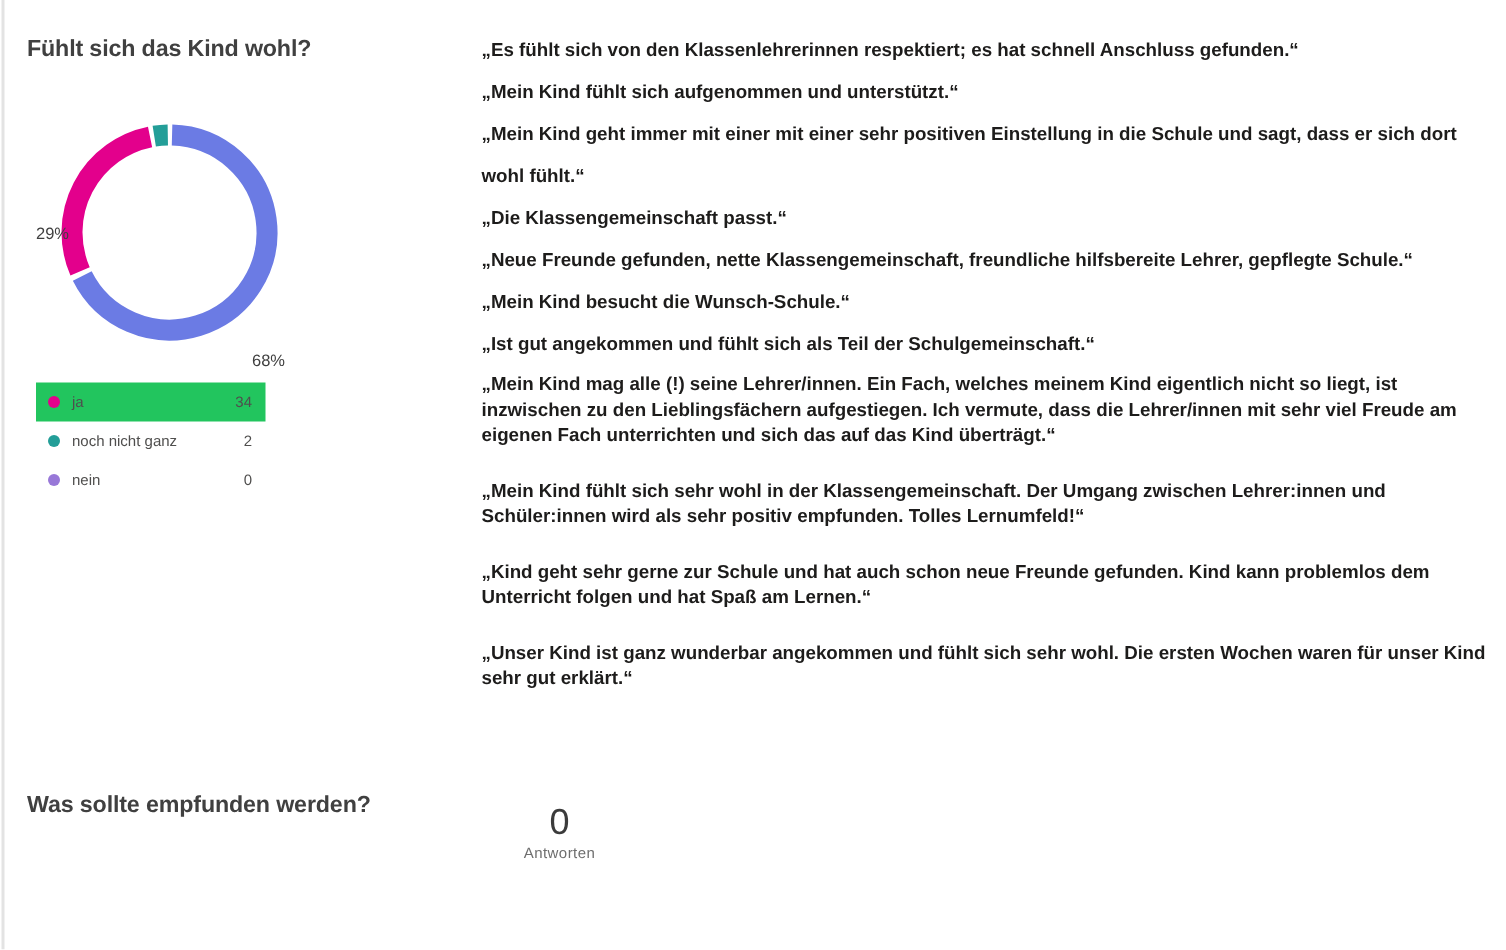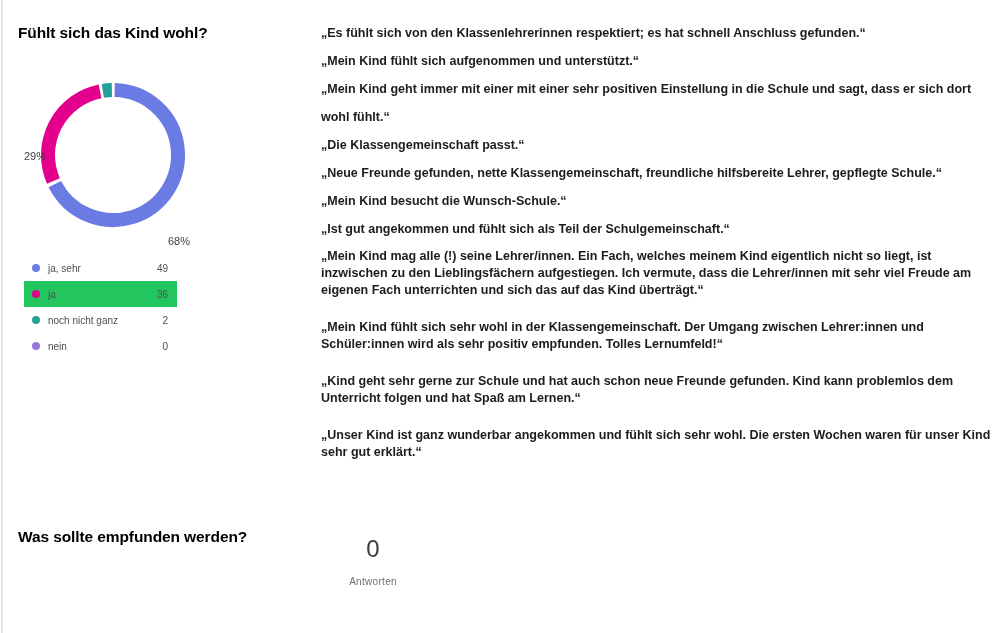--- a/index.html
+++ b/index.html
@@ -14,21 +14,21 @@
   }
   .edge-line {
     position: absolute; left: 1px; top: 0; width: 2px; height: 633px;
     background: #e3e3e3;
   }
   .q-title {
     position: absolute;
     margin: 0;
     font-size: 15.5px;
     font-weight: 700;
-    color: #000000;
+    color: #404040;
     letter-spacing: -0.1px;
     white-space: nowrap;
   }
   #q1-title { left: 18px; top: 24px; }
   #q2-title { left: 18px; top: 528px; }
 
   
   .donut-wrap { position: absolute; left: 38px; top: 80px; width: 150px; height: 150px; }
   .donut-wrap svg { position: absolute; left: 0; top: 0; overflow: visible; }
   .pct {
@@ -69,49 +69,44 @@
     white-space: pre-line;
   }
   .q-wide { line-height: 28px; }
   .q-tight { line-height: 17px; }
   #quote-8 { margin-top: 5px; }
   #quote-9, #quote-10, #quote-11 { margin-top: 20px; }
 
   
   .answers-count { position: absolute; left: 320px; top: 536px; width: 106px; text-align: center; }
   .count-number { font-size: 24px; font-weight: 400; color: #3b3b3b; line-height: 26px; }
-  .count-label { font-size: 10px; color: #6e6e6e; letter-spacing: 0.3px; margin-top: 14px; }
+  .count-label { font-size: 10px; color: #6e6e6e; letter-spacing: 0.3px; margin-top: 2px; }
 </style>
 </head>
 <body>
 
 <div class="edge-line"></div>
 
 <h2 id="q1-title" class="q-title">Fühlt sich das Kind wohl?</h2>
 
 <div class="donut-wrap">
   <svg id="donut" width="150" height="150" viewBox="0 0 150 150">
       <path d="M 76.70150164001176 10.022273876588784 A 65 65 0 1 1 16.82926649586839 104.00285785213761" fill="none" stroke="#6B7BE4" stroke-width="14"></path>
       <path d="M 15.39109516496692 100.91868948014097 A 65 65 0 0 1 62.04108426288223 11.304894199646071" fill="none" stroke="#E3008C" stroke-width="14"></path>
       <path d="M 64.83175977238497 10.800257861316055 A 65 65 0 0 1 73.8655935815765 10.009899814834569" fill="none" stroke="#239E98" stroke-width="14"></path>
     </svg>
   <span class="pct pct-29">29%</span>
   <span class="pct pct-68">68%</span>
 </div>
 
 <div class="legend">
-  <div class="legend-row">
-    <span class="dot" style="background: rgb(107, 123, 228);"></span>
-    <span class="legend-label">ja, sehr</span>
-    <span class="legend-value">49</span>
-  </div>
   <div class="legend-row highlight">
     <span class="dot" style="background: rgb(227, 0, 140);"></span>
     <span class="legend-label">ja</span>
-    <span class="legend-value">36</span>
+    <span class="legend-value">34</span>
   </div>
   <div class="legend-row">
     <span class="dot" style="background: rgb(35, 158, 152);"></span>
     <span class="legend-label">noch nicht ganz</span>
     <span class="legend-value">2</span>
   </div>
   <div class="legend-row">
     <span class="dot" style="background: rgb(152, 120, 216);"></span>
     <span class="legend-label">nein</span>
     <span class="legend-value">0</span>

